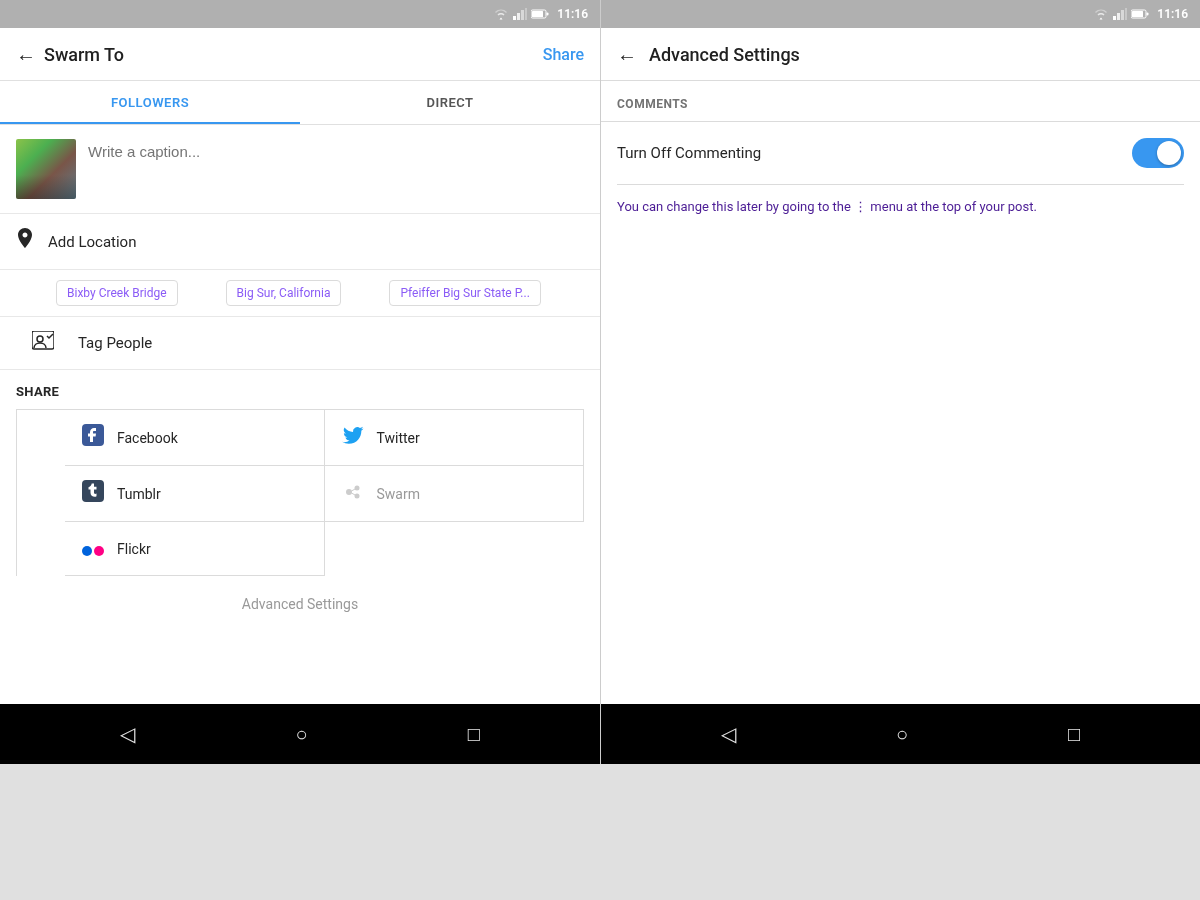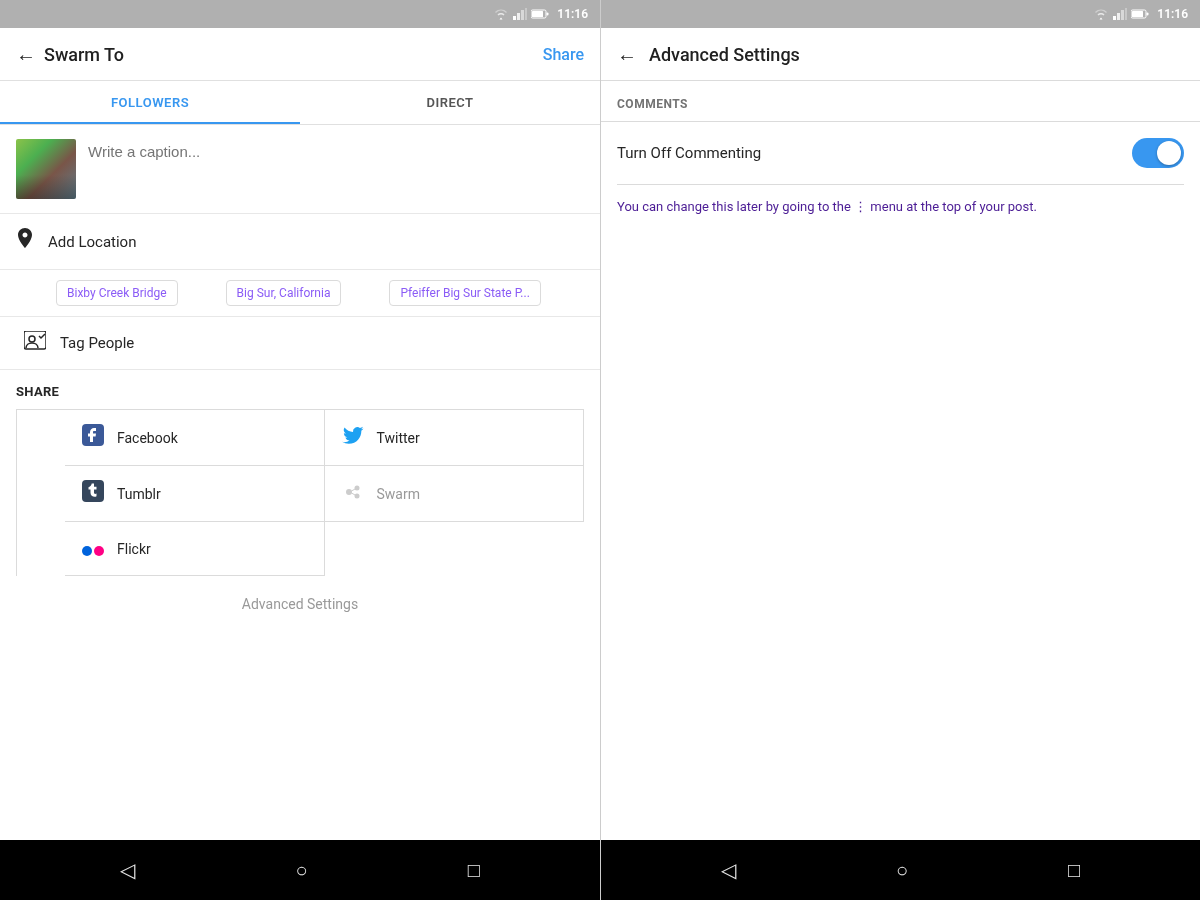--- a/index.html
+++ b/index.html
@@ -7,21 +7,21 @@
       width: 1200px;
       height: 900px;
       display: flex;
       font-family: 'Roboto', Arial, sans-serif;
       background: #e0e0e0;
       overflow: hidden;
     }
 
     .phone-panel {
       width: 600px;
-      height: 900px;
+      height: 764px;
       background: #f5f5f5;
       display: flex;
       flex-direction: column;
       position: relative;
     }
 
     .status-bar {
       height: 28px;
       background: #b0b0b0;
       display: flex;
@@ -192,22 +192,22 @@
       font-size: 12px;
       color: #8b5cf6;
       white-space: nowrap;
       cursor: pointer;
       margin-left: 40px;
     }
 
     .tag-people-section {
       display: flex;
       align-items: center;
-      padding: 14px 24px;
-      gap: 14px;
+      padding: 14px 32px;
+      gap: 24px;
       cursor: pointer;
       border-bottom: 1px solid #e8e8e8;
     }
 
     .tag-icon {
       font-size: 18px;
       color: #262626;
     }
 
     .tag-label {

